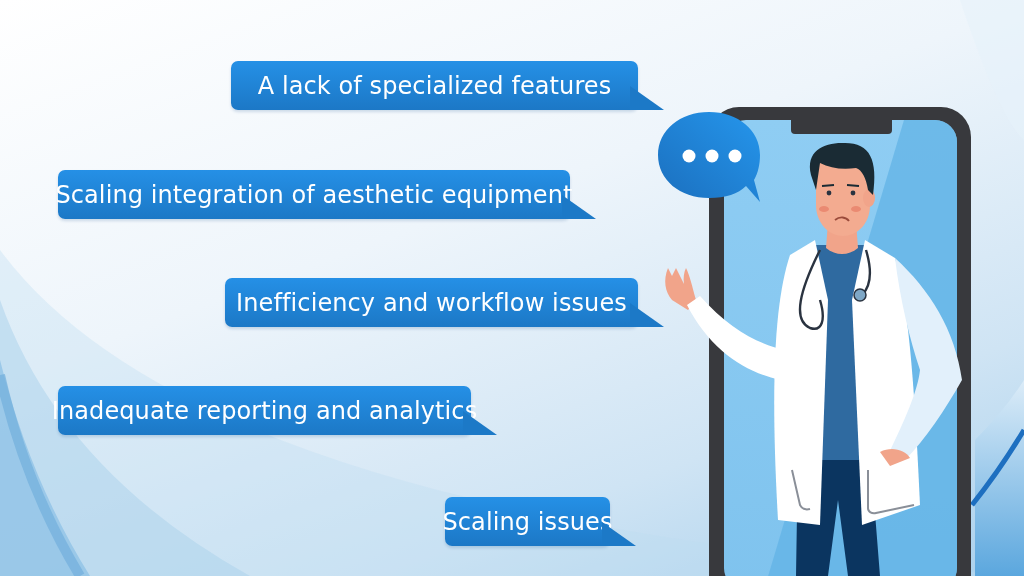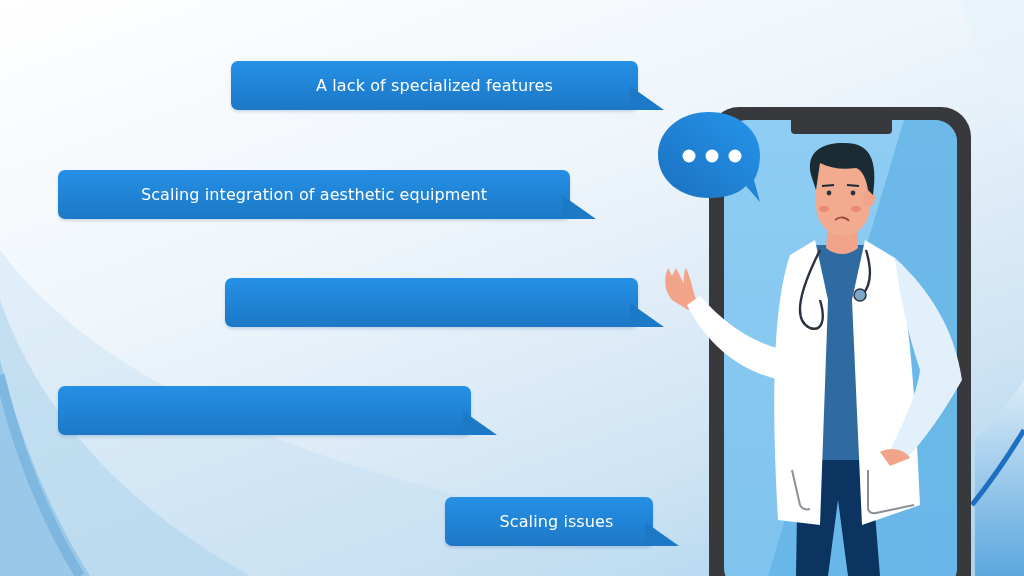--- a/index.html
+++ b/index.html
@@ -6,21 +6,21 @@
     body {
       width: 1024px; height: 576px; overflow: hidden; position: relative;
       font-family: "DejaVu Sans", sans-serif;
       background: linear-gradient(160deg, #ffffff 0%, #eef5fb 40%, #cfe4f4 75%, #a9d0ec 100%);
     }
     .bg-layer { position: absolute; inset: 0; pointer-events: none; }
     .bubble {
       position: absolute; height: 49px; border-radius: 7px;
       background: linear-gradient(180deg, #2590e6 0%, #1c78c6 100%);
       color: #ffffff; display: flex; align-items: center; justify-content: center;
-      font-size: 16px; letter-spacing: 0.1px; white-space: nowrap;
+      font-size: 24px; letter-spacing: 0.1px; white-space: nowrap;
       box-shadow: 0 2px 3px rgba(20,80,140,0.18);
     }
     .bubble .tail {
       position: absolute; right: -26px; bottom: 0;
       width: 0; height: 0;
       border-left: 34px solid #1c79c7;
       border-top: 24px solid transparent;
     }
     .bubble .tail::after { content: ""; }
     .phone {
@@ -68,28 +68,30 @@
   <span>A lack of specialized features</span>
   <span class="tail"></span>
 </div>
 
 <div class="bubble" style="left:58px; top:170px; width:512px;">
   <span>Scaling integration of aesthetic equipment</span>
   <span class="tail"></span>
 </div>
 
 <div class="bubble" style="left:225px; top:278px; width:413px;">
+  <span>Inefficiency and workflow issues</span>
   <span class="tail"></span>
 </div>
 
 <div class="bubble" style="left:58px; top:386px; width:413px;">
+  <span>Inadequate reporting and analytics</span>
   <span class="tail"></span>
 </div>
 
-<div class="bubble" style="left:445px; top:497px; width:193px;padding-left:15px;">
+<div class="bubble" style="left:445px; top:497px; width:165px;">
   <span>Scaling issues</span>
   <span class="tail"></span>
 </div>
 
 <div class="phone"></div>
 <div class="phone-screen">
   <svg width="233" height="470" viewBox="0 0 233 470">
     <path d="M180 0 L233 0 L233 470 L40 470 Z" fill="#62b3e6" opacity="0.75"></path>
   </svg>
 </div>

